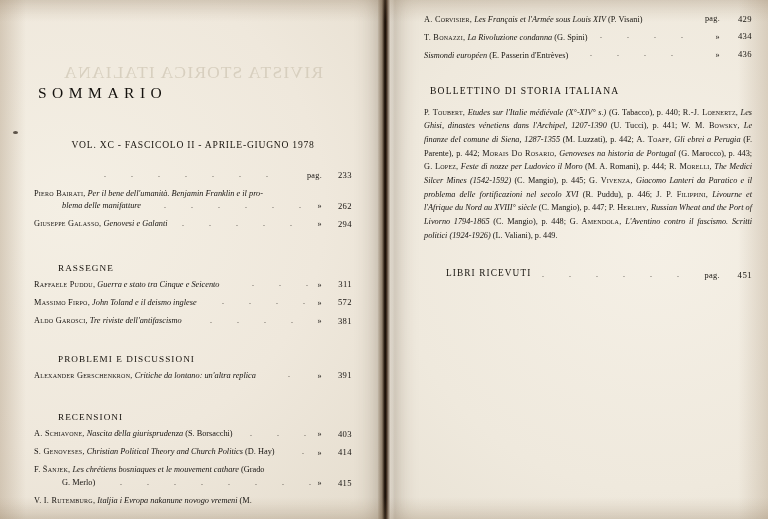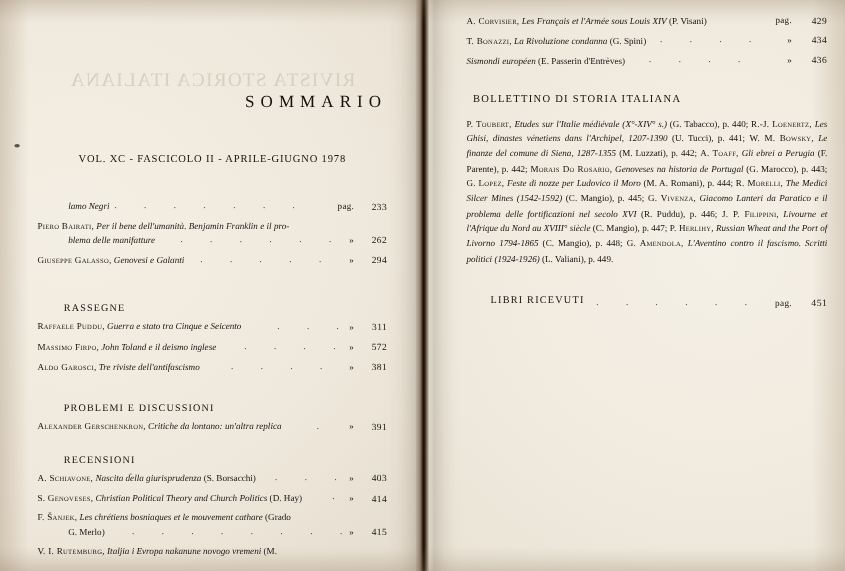--- a/index.html
+++ b/index.html
@@ -114,21 +114,21 @@
     top: 84px;
     width: 318px;
   }
   #right-content {
     left: 424px;
     top: 14px;
     width: 328px;
   }
 
   #sommario {
-    text-align: right;
+    text-align: left;
     font-size: 15.5px;
     letter-spacing: 5.5px;
     margin: 0 0 0 4px;
     font-weight: normal;
     color: #14110d;
   }
   #volline {
     text-align: center;
     font-size: 9.6px;
     letter-spacing: 0.75px;
@@ -138,21 +138,21 @@
   }
 
   .section-head {
     font-size: 9.2px;
     letter-spacing: 1.05px;
     margin: 0 0 6px 24px;
     color: #16120d;
   }
   .sec-rassegne   { margin-top: 32px; }
   .sec-problemi   { margin-top: 26px; }
-  .sec-recensioni { margin-top: 18px; }
+  .sec-recensioni { margin-top: 30px; }
 
   
   .entry {
     position: relative;
     font-size: 8.3px;
     line-height: 1.52;
     margin-bottom: 5.5px;
     color: #161310;
   }
   .entry .txt {
@@ -252,21 +252,20 @@
   <div id="showthrough">RIVISTA STORICA ITALIANA</div>
 
   <div class="content" id="left-content">
 
     <div id="sommario">SOMMARIO</div>
     <div id="volline">VOL. XC - FASCICOLO II - APRILE-GIUGNO 1978</div>
 
     <div style="height:32px"></div>
 
     <div class="entry">
-      <span class="line2"><span class="it">lamo Negri</span></span>
       <span class="dots" style="left:70px; right:66px;">.&nbsp; .&nbsp; .&nbsp; .&nbsp; .&nbsp; .&nbsp; .&nbsp; .&nbsp; .&nbsp; .&nbsp; .&nbsp; .</span>
       <span class="pagword">pag.</span>
       <span class="pagnum">233</span>
     </div>
 
     <div class="entry">
       <span class="txt"><span class="sc">Piero Bairati,</span>
         <span class="it">Per il bene dell'umanità. Benjamin Franklin e il pro-</span></span>
       <span class="line2"><span class="it">blema delle manifatture</span></span>
       <span class="dots" style="left:130px; right:40px;">.&nbsp; .&nbsp; .&nbsp; .&nbsp; .&nbsp; .&nbsp; .&nbsp; .&nbsp; .</span>

